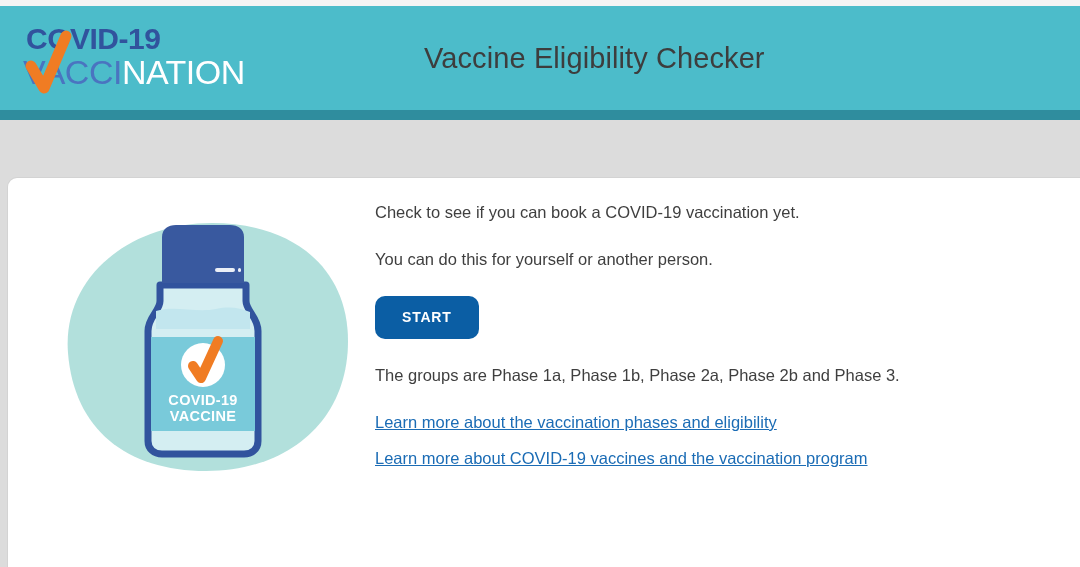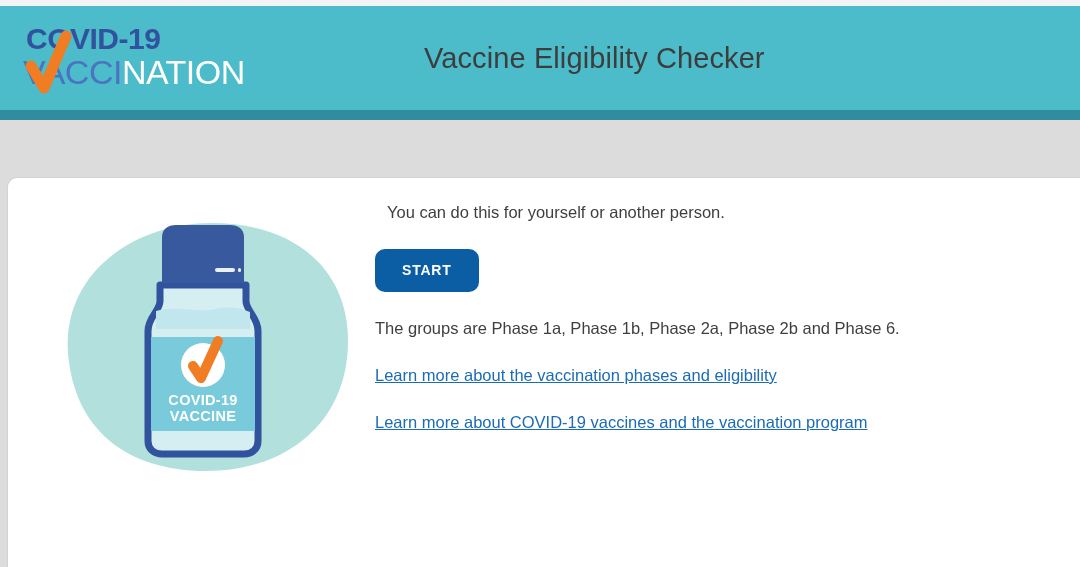--- a/index.html
+++ b/index.html
@@ -125,21 +125,21 @@
   }
 
   .para {
     font-size: 16.5px;
     line-height: 25px;
     color: #3f3f3f;
     margin-bottom: 22px;
     max-width: 660px;
   }
 
-  .para.tight { margin-bottom: 20px; margin-left: 12px; }
+  .para.tight { margin-bottom: 20px; }
 
   .start-button {
     display: inline-block;
     background: #0b5ea4;
     color: #ffffff;
     font-size: 14px;
     font-weight: bold;
     letter-spacing: 0.8px;
     padding: 13px 27px 14px 27px;
     border: none;
@@ -148,21 +148,21 @@
     cursor: pointer;
     font-family: "Liberation Sans", sans-serif;
   }
 
   .link {
     display: block;
     font-size: 16.5px;
     line-height: 24px;
     color: #1b6cb5;
     text-decoration: underline;
-    margin-bottom: 23px;
+    margin-bottom: 12px;
     width: fit-content;
     cursor: pointer;
   }
 
   .link:last-child { margin-bottom: 0; text-align: right; }
 </style>
 </head>
 <body>
 
 <div class="screen">
@@ -221,27 +221,28 @@
 
           <path d="M106 24 C106 16 112 12 120 12 L174 12 C182 12 188 16 188 24
                    L188 70 L106 70 Z" fill="#39599f"></path>
           <rect x="159" y="55" width="20" height="4" rx="2" fill="#ffffff" opacity="0.9"></rect>
           <rect x="182" y="55" width="3" height="4" rx="1.5" fill="#ffffff" opacity="0.9"></rect>
         </svg>
       </div>
 
       <div class="content">
 
+        <p class="para">Check to see if you can book a COVID-19 vaccination yet.</p>
 
         <p class="para tight">You can do this for yourself or another person.</p>
 
         <button class="start-button">START</button>
 
 
-        <p class="para">The groups are Phase 1a, Phase 1b, Phase 2a, Phase 2b and Phase 6.</p>
+        <p class="para">The groups are Phase 1a, Phase 1b, Phase 2a, Phase 2b and Phase 3.</p>
 
         <a class="link">Learn more about the vaccination phases and eligibility</a>
 
         <a class="link">Learn more about COVID-19 vaccines and the vaccination program</a>
 
       </div>
 
     </div>
   </div>
 

